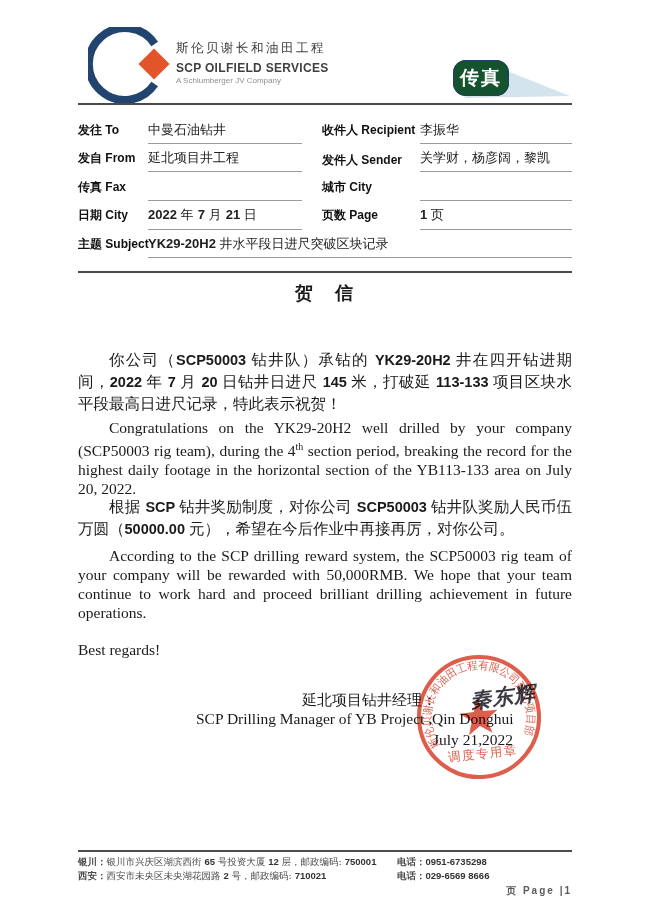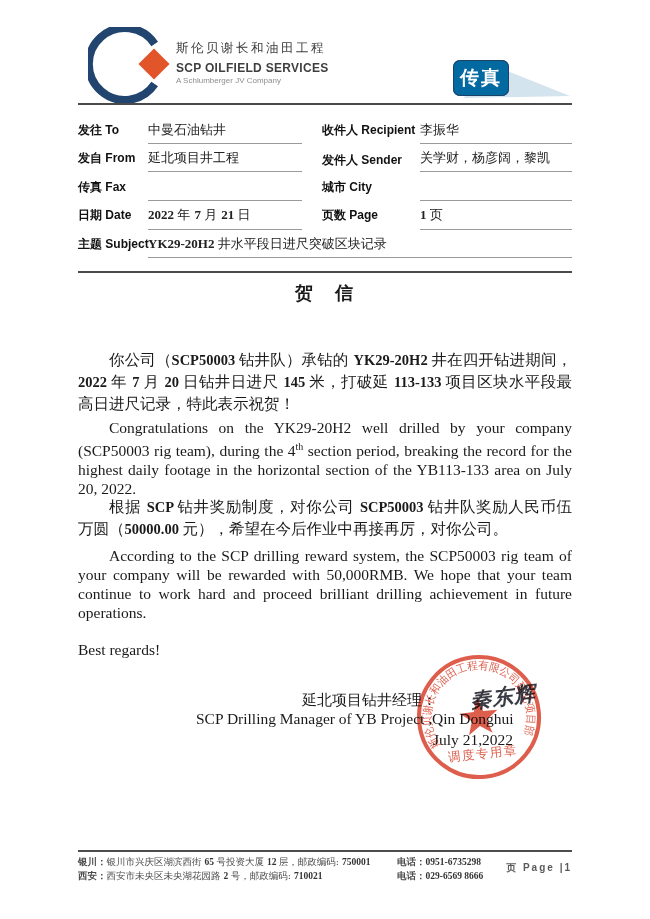--- a/index.html
+++ b/index.html
@@ -7,31 +7,31 @@
     position:relative;width:650px;height:919px;background:#ffffff;overflow:hidden;
     font-family:"Liberation Sans",sans-serif;color:#1a1a1a;
     border-right:1px solid #ececec;border-bottom:1px solid #f2f2f2;
   }
   .abs{position:absolute;}
   
   .logo-cn{font-family:"DejaVu Serif",serif;font-size:12.5px;letter-spacing:2.5px;color:#3c3c3c;}
   .logo-en{font-size:12px;font-weight:bold;color:#3f3f3f;letter-spacing:.3px;margin-top:4px;}
   .logo-sub{font-size:8px;color:#8d8d8d;margin-top:1px;}
   .fax-badge{
-    width:56px;height:36px;background:#0369a1;border-radius:7px;
+    width:56px;height:36px;background:#14532d;border-radius:13px;
     display:flex;align-items:center;justify-content:center;
     color:#fff;font-size:19px;font-weight:bold;font-family:"DejaVu Serif",serif;letter-spacing:2px;
     box-shadow:0 0 0 1px #1e4265 inset;
   }
   .hdr-rule{background:#4a4a4a;height:2px;}
   
   .flabel{font-size:12px;font-weight:bold;color:#111;}
   .fvalue{font-size:13px;font-family:"DejaVu Serif",serif;color:#222;}
   .u-line{border-bottom:1px solid #9a9a9a;height:1px;}
-  .lat{font-family:Liberation Serif, serif;font-weight:bold;}
+  .lat{font-family:Liberation Sans, sans-serif;font-weight:bold;}
   .sup{vertical-align:super;font-size:10px;}
   
   .title{font-size:18px;font-weight:bold;font-family:"DejaVu Serif",serif;text-align:center;letter-spacing:2px;}
   .cnp{font-family:"DejaVu Serif",serif;font-size:15.5px;line-height:22px;text-align:justify;}
   .indent{text-indent:2em;}
   .enp{font-family:"Liberation Serif",serif;font-size:15.5px;line-height:19px;text-align:justify;}
   .cnp .lat{font-size:14.5px;}
   
   .sig-cn{font-family:"DejaVu Serif",serif;font-size:15px;}
   .sig-en{font-family:"Liberation Serif",serif;font-size:15.5px;}
@@ -84,21 +84,21 @@
   <div class="abs u-line" style="left:148px;top:170px;width:154px;"></div>
   <div class="abs u-line" style="left:420px;top:170px;width:152px;"></div>
 
   <div class="abs flabel" style="left:78px;top:179px;">传真 Fax</div>
   <div class="abs fvalue" style="left:148px;top:178px;"></div>
   <div class="abs flabel" style="left:322px;top:179px;">城市 City</div>
   <div class="abs fvalue" style="left:420px;top:178px;"></div>
   <div class="abs u-line" style="left:148px;top:199px;width:154px;"></div>
   <div class="abs u-line" style="left:420px;top:199px;width:152px;"></div>
 
-  <div class="abs flabel" style="left:78px;top:207px;">日期 Date</div>
+  <div class="abs flabel" style="left:78px;top:207px;">日期 City</div>
   <div class="abs fvalue" style="left:148px;top:206px;"><span class="lat">2022 </span><span>年 </span><span class="lat">7 </span><span>月 </span><span class="lat">21 </span><span>日</span></div>
   <div class="abs flabel" style="left:322px;top:207px;">页数 Page</div>
   <div class="abs fvalue" style="left:420px;top:206px;"><span class="lat">1 </span><span>页</span></div>
   <div class="abs u-line" style="left:148px;top:228px;width:154px;"></div>
   <div class="abs u-line" style="left:420px;top:228px;width:152px;"></div>
 
   <div class="abs flabel" style="left:78px;top:236px;">主题 Subject</div>
   <div class="abs fvalue" style="left:148px;top:235px;"><span class="lat">YK29-20H2 </span><span>井水平段日进尺突破区块记录</span></div>
   <div class="abs u-line" style="left:148px;top:256px;width:424px;"></div>
 
@@ -143,15 +143,15 @@
     <span class="ftr-city">电话：</span><span><span class="lat">0951-6735298</span></span>
   </div>
 
   <div class="abs ftr" style="left:78px;top:870px;">
     <span class="ftr-city">西安：</span><span><span>西安市未央区未央湖花园路 </span><span class="lat">2 </span><span>号，邮政编码: </span><span class="lat">710021</span></span>
   </div>
   <div class="abs ftr" style="left:397px;top:870px;">
     <span class="ftr-city">电话：</span><span><span class="lat">029-6569 8666</span></span>
   </div>
 
-  <div class="abs ftr-page" style="left:402px;top:861px;width:170px;text-align:right;">页 Page |1</div>
+  <div class="abs ftr-page" style="left:402px;top:884px;width:170px;text-align:right;">页 Page |1</div>
 
 </div>
 
 </body></html>

